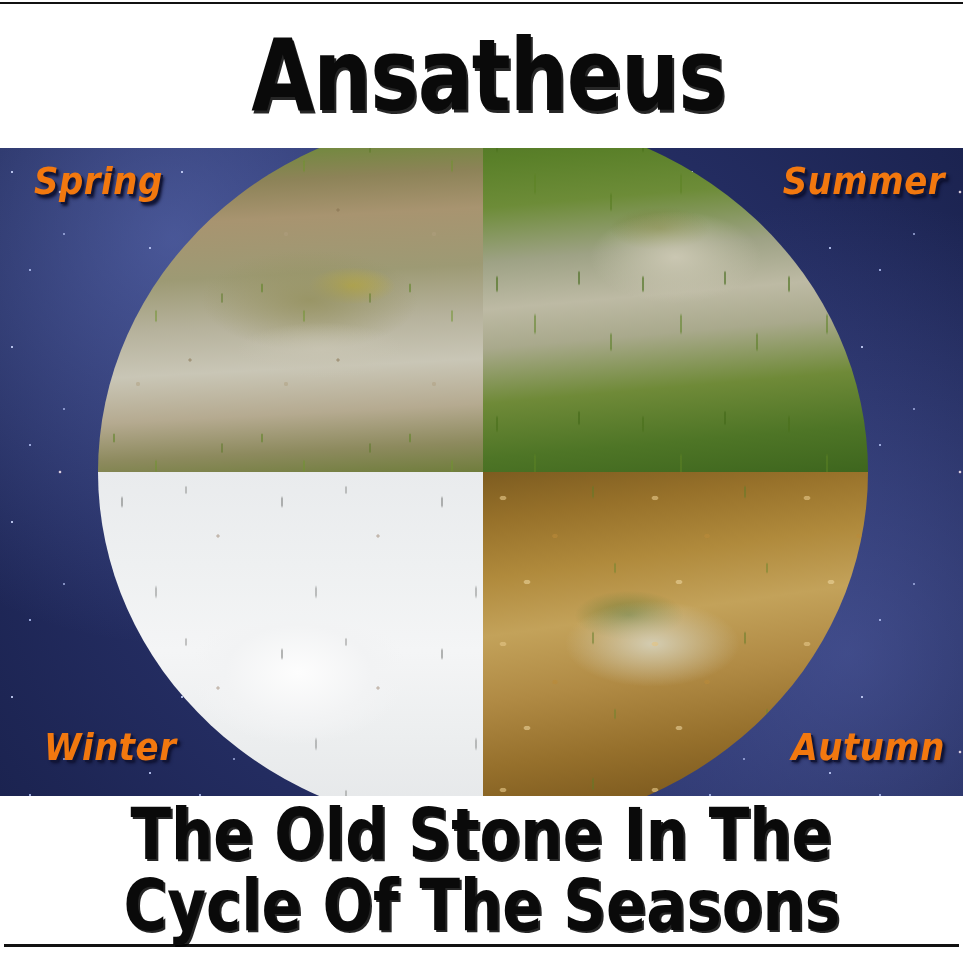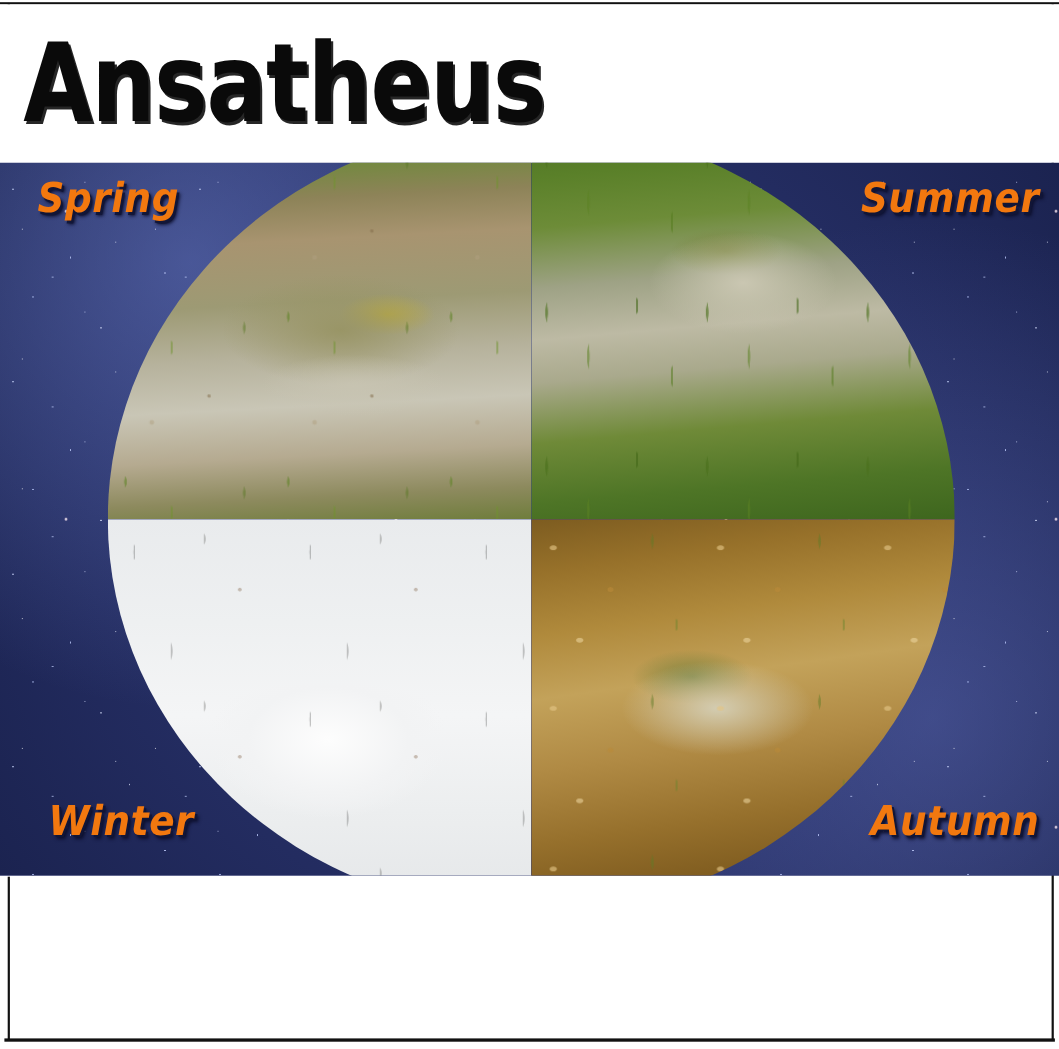--- a/index.html
+++ b/index.html
@@ -19,21 +19,21 @@
   #frame-top{left:0;top:2px;width:963px;height:2px;}
   #frame-bottom{left:4px;top:944px;width:955px;height:3px;}
   #frame-left{left:7px;top:4px;width:2px;height:143px;}
   #frame-right{left:956px;top:4px;width:2px;height:941px;}
   #frame-left-lower{left:7px;top:797px;width:2px;height:148px;}
 
   
   #title-band{
     position:absolute;left:0;top:4px;width:963px;height:144px;
     background:#ffffff;
-    display:flex;align-items:center;
+    display:flex;align-items:center;justify-content:center;
   }
   #poster-title{
     font-family:"DejaVu Sans", sans-serif;
     font-weight:bold;
     font-size:84px;
     letter-spacing:-1px;
     color:#0a0a0a;
     line-height:1;
     transform:scaleY(1.18) scaleX(0.97);
     transform-origin:center center;
@@ -260,14 +260,18 @@
       </div>
     </div>
 
     <div class="season-label" id="label-spring">Spring</div>
     <div class="season-label" id="label-summer">Summer</div>
     <div class="season-label" id="label-winter">Winter</div>
     <div class="season-label" id="label-autumn">Autumn</div>
 
   </div>
 
+  <div id="caption-band">
+    <div class="caption-line">The Old Stone In The</div>
+    <div class="caption-line">Cycle Of The Seasons</div>
+  </div>
 
 </div>
 
 </body></html>

